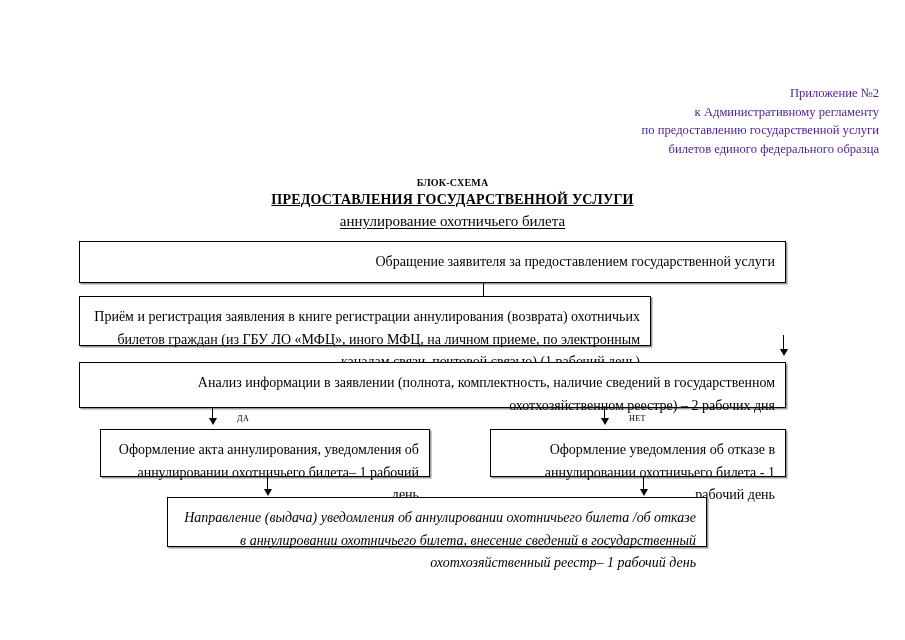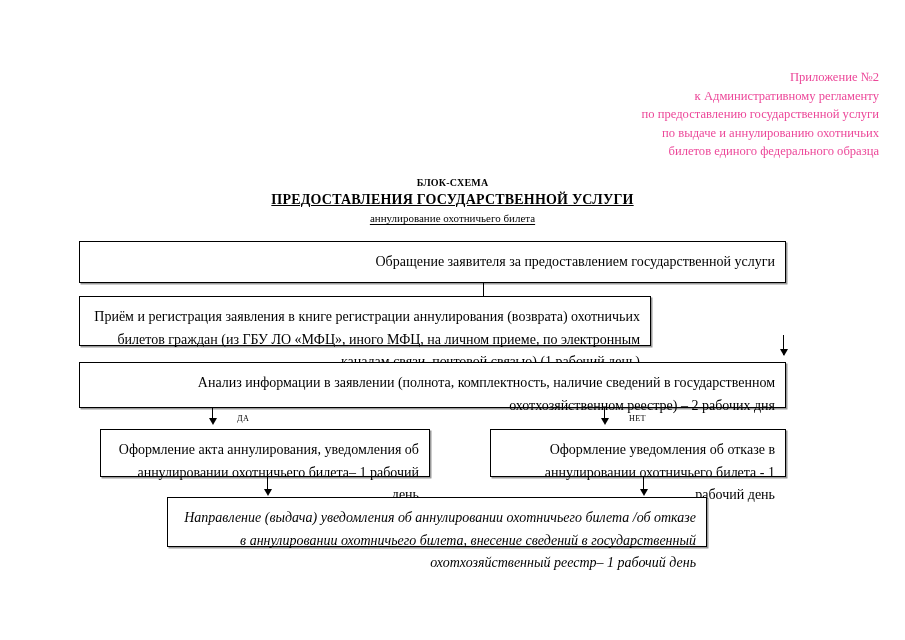--- a/index.html
+++ b/index.html
@@ -13,26 +13,26 @@
     position: relative;
     font-family: "Liberation Serif", "DejaVu Serif", serif;
     color: #000000;
     overflow: hidden;
   }
 
   
   .doc-header {
     position: absolute;
     right: 26px;
-    top: 68px;
+    top: 84px;
     width: 420px;
     text-align: right;
     font-size: 12.6px;
     line-height: 1.47;
-    color: #ec4899;
+    color: #4c1d95;
   }
   .doc-header div { white-space: nowrap; }
 
   
   .titles {
     position: absolute;
     left: 0;
     top: 176px;
     width: 905px;
     text-align: center;
@@ -44,21 +44,21 @@
     line-height: 1.42;
   }
   .title-2 {
     font-size: 14px;
     font-weight: bold;
     letter-spacing: .2px;
     line-height: 1.42;
     text-decoration: underline;
   }
   .title-3 {
-    font-size: 11px;
+    font-size: 15px;
     line-height: 1.5;
     text-decoration: underline;
     text-underline-offset: 2px;
   }
 
   
   .box {
     position: absolute;
     box-sizing: border-box;
     border: 1px solid #000;
@@ -106,21 +106,20 @@
     color: #000;
   }
 </style>
 </head>
 <body>
 
 <div class="doc-header">
   <div>Приложение №2</div>
   <div>к Административному регламенту</div>
   <div>по предоставлению государственной услуги</div>
-  <div>по выдаче и аннулированию охотничьих</div>
   <div>билетов  единого федерального образца</div>
 </div>
 
 <div class="titles">
   <div class="title-1">БЛОК-СХЕМА</div>
   <div class="title-2">ПРЕДОСТАВЛЕНИЯ ГОСУДАРСТВЕННОЙ УСЛУГИ</div>
   <div class="title-3">аннулирование охотничьего билета</div>
 </div>
 
 <div class="box" id="box-request">

